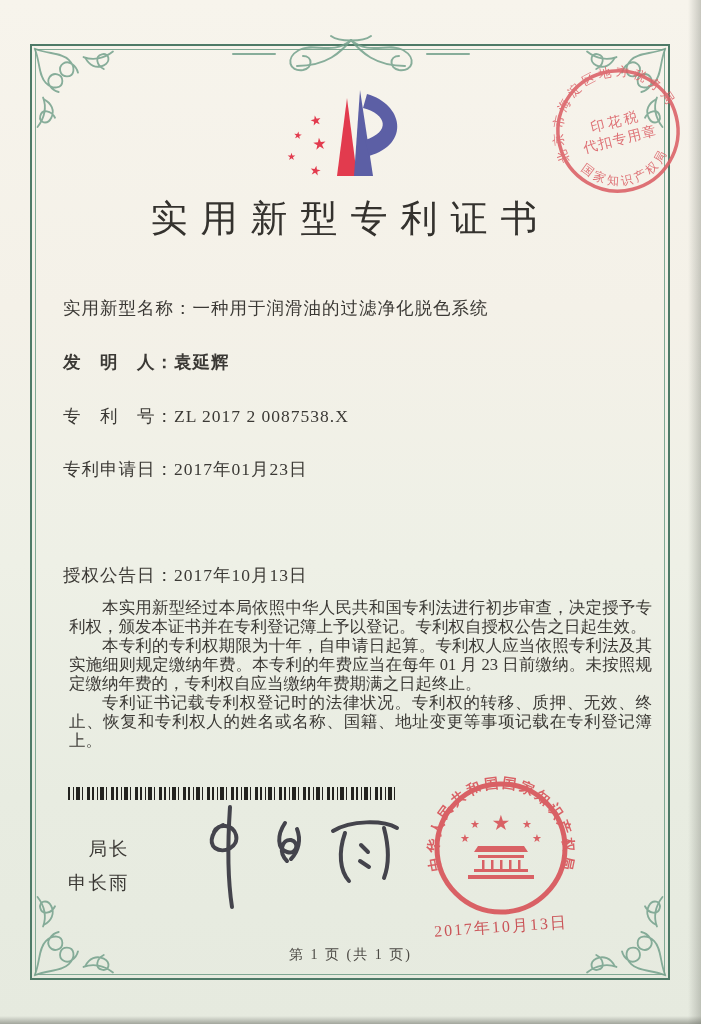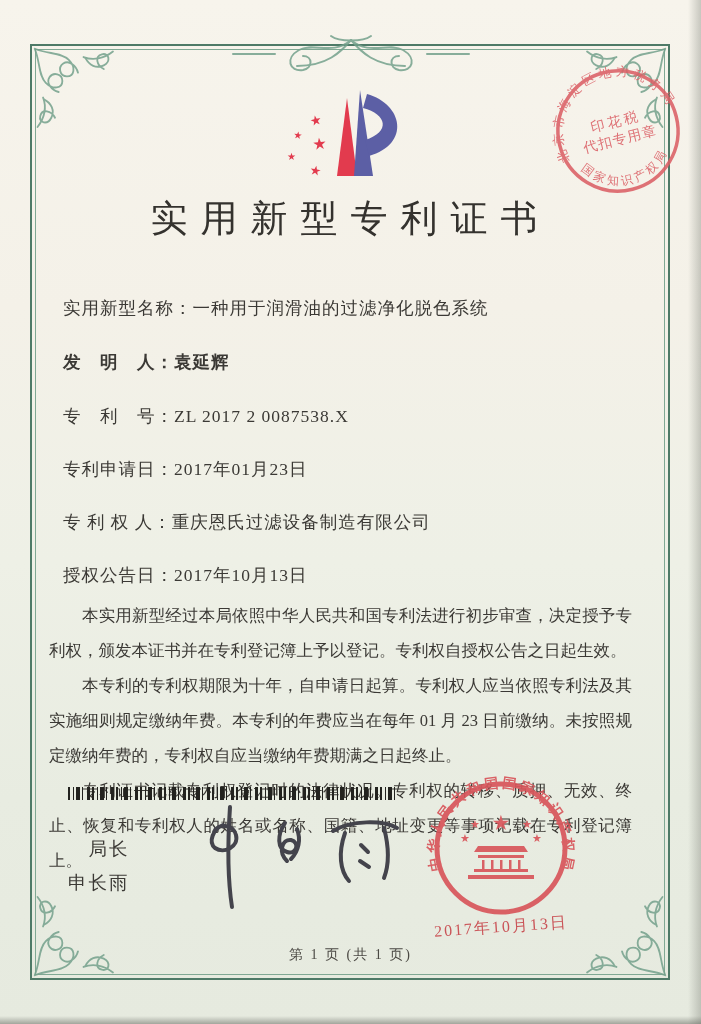--- a/index.html
+++ b/index.html
@@ -37,22 +37,22 @@
   .tax-stamp{position:absolute;left:543px;top:56px;transform:rotate(-14deg);opacity:.88;}
 
   .title{position:absolute;left:0;top:194px;width:100%;text-align:center;
     font-size:37px;letter-spacing:13px;color:#34322e;font-weight:500;}
 
   .field-row{position:absolute;left:63px;font-size:17.5px;color:#3b3935;letter-spacing:1px;white-space:nowrap;}
   .field-row .lbl{letter-spacing:1px;}
   .row-0{top:296px;} .row-1{top:350px;font-weight:bold;} .row-2{top:404px;}
   .row-3{top:457px;} .row-4{top:510px;} .row-5{top:563px;}
 
-  .paragraphs{position:absolute;left:49px;top:598px;width:583px;
-    font-size:16.5px;line-height:35px;color:#3b3935;text-align:justify;}
+  .paragraphs{position:absolute;left:69px;top:598px;width:583px;
+    font-size:16.5px;line-height:19px;color:#3b3935;text-align:justify;}
   .paragraphs p{margin:0;text-indent:2em;}
 
   .barcode{position:absolute;left:68px;top:787px;width:328px;height:13px;
     background:repeating-linear-gradient(90deg,
       #23231f 0 2px,transparent 2px 5px,
       #23231f 5px 6px,transparent 6px 8px,
       #23231f 8px 12px,transparent 12px 14px,
       #23231f 14px 15px,transparent 15px 19px,
       #23231f 19px 22px,transparent 22px 24px);}
 
@@ -140,21 +140,20 @@
     <text x="75" y="70" font-size="14" fill="#db6066" text-anchor="middle" letter-spacing="3">印花税</text>
     <text x="75" y="88" font-size="14" fill="#db6066" text-anchor="middle" letter-spacing="1">代扣专用章</text>
   </svg>
 
   <div class="title">实用新型专利证书</div>
 
   <div class="field-row row-0"><span class="lbl">实用新型名称：</span><span>一种用于润滑油的过滤净化脱色系统</span></div>
   <div class="field-row row-1"><span class="lbl">发　明　人：</span><span>袁延辉</span></div>
   <div class="field-row row-2"><span class="lbl">专　利　号：</span><span>ZL 2017 2 0087538.X</span></div>
   <div class="field-row row-3"><span class="lbl">专利申请日：</span><span>2017年01月23日</span></div>
-  <div class="field-row row-4"><span class="lbl">专 利 权 人：</span><span>重庆恩氏过滤设备制造有限公司</span></div>
   <div class="field-row row-5"><span class="lbl">授权公告日：</span><span>2017年10月13日</span></div>
 
   <div class="paragraphs">
     <p>本实用新型经过本局依照中华人民共和国专利法进行初步审查，决定授予专利权，颁发本证书并在专利登记簿上予以登记。专利权自授权公告之日起生效。</p>
     <p>本专利的专利权期限为十年，自申请日起算。专利权人应当依照专利法及其实施细则规定缴纳年费。本专利的年费应当在每年 01 月 23 日前缴纳。未按照规定缴纳年费的，专利权自应当缴纳年费期满之日起终止。</p>
     <p>专利证书记载专利权登记时的法律状况。专利权的转移、质押、无效、终止、恢复和专利权人的姓名或名称、国籍、地址变更等事项记载在专利登记簿上。</p>
   </div>
 
   <div class="barcode"></div>
 

